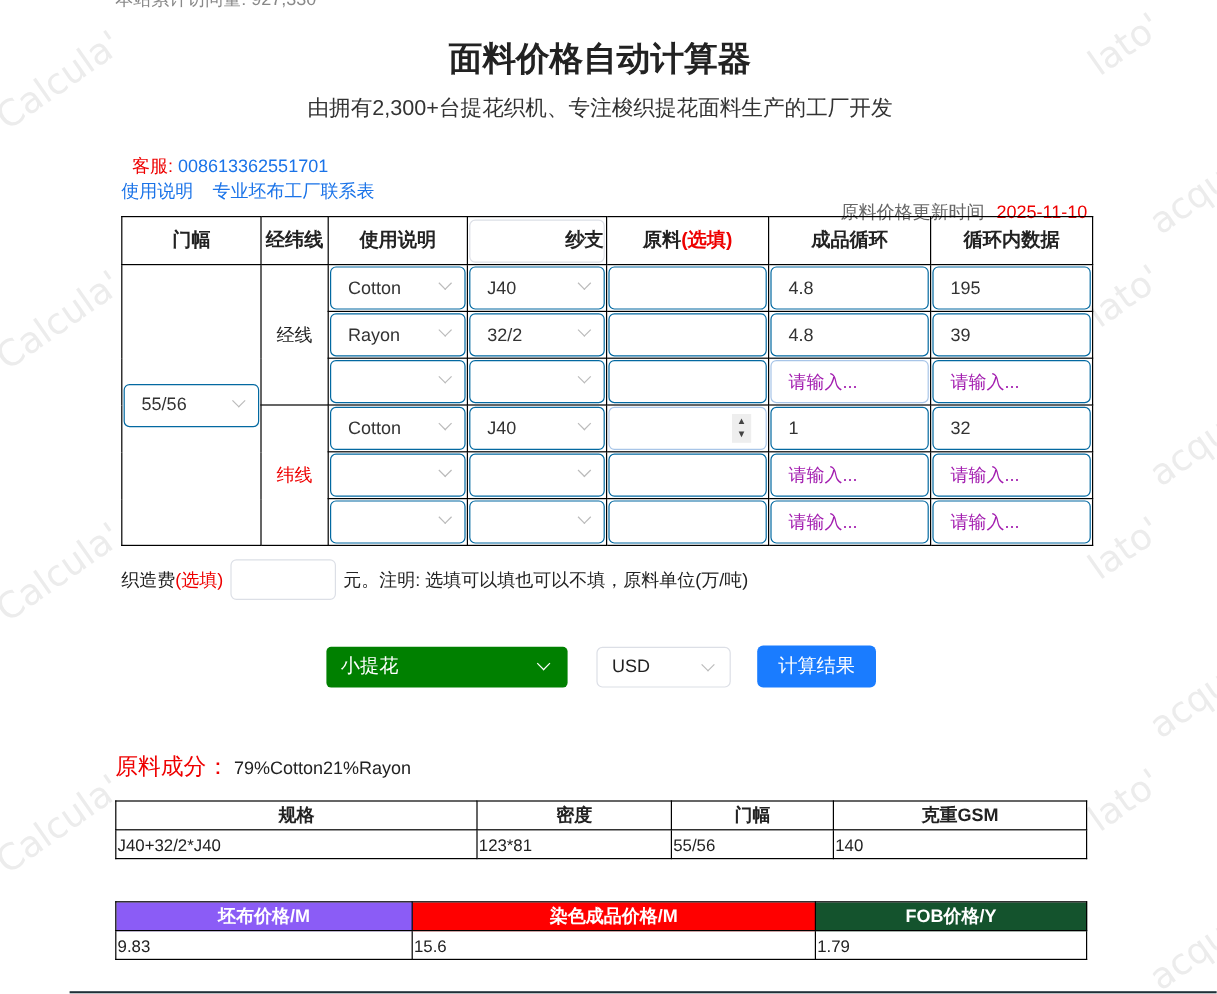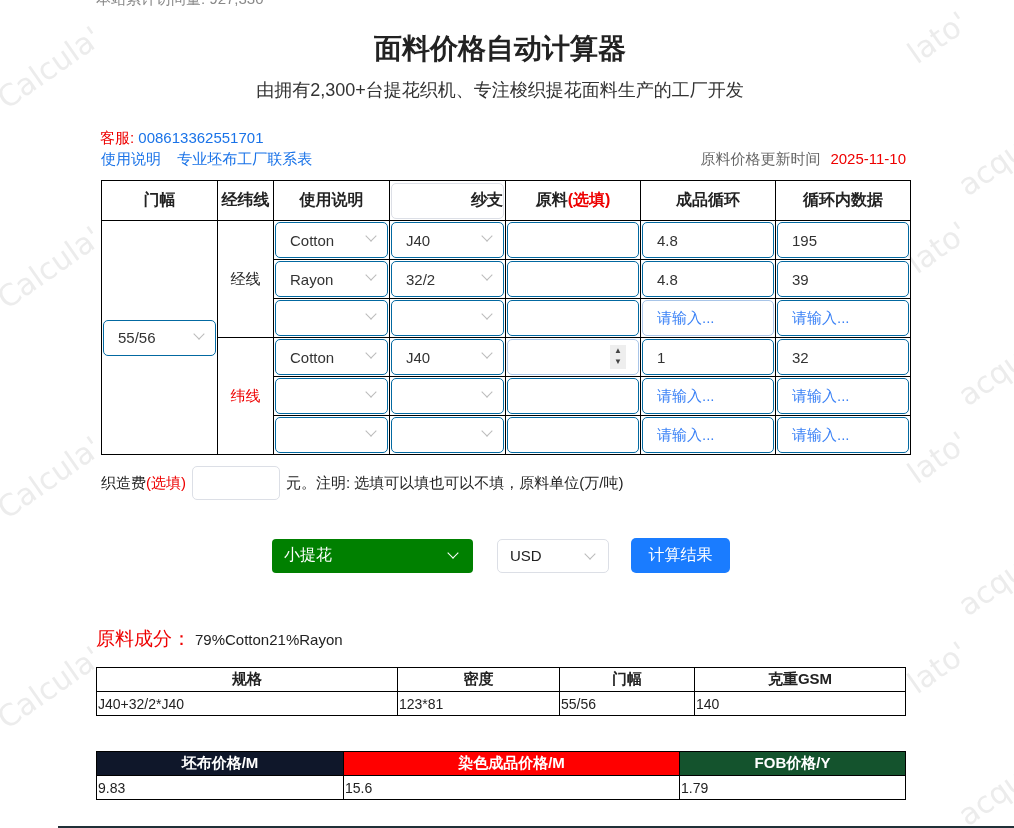--- a/index.html
+++ b/index.html
@@ -5,38 +5,38 @@
   html, body { margin: 0; padding: 0; }
   body {
     width: 1014px; height: 828px; overflow: hidden; position: relative;
     background: #fff; color: #222;
     font-family: "Liberation Sans", "DejaVu Sans", sans-serif;
   }
   .wm { position: absolute; color: #ececec; font-size: 30px; transform: rotate(-35deg); pointer-events: none; white-space: nowrap; font-family: "DejaVu Sans", sans-serif; }
   .visits { position: absolute; left: 96px; top: -10px; font-size: 15px; color: #888; }
   .title { position: absolute; left: 0; width: 1000px; top: 30px; text-align: center; font-size: 28px; font-weight: bold; color: #222; }
   .subtitle { position: absolute; left: 0; width: 1000px; top: 78px; text-align: center; font-size: 18px; color: #333; }
-  .service { position: absolute; left: 100px; top: 129px; font-size: 15px; text-align: right; }
+  .service { position: absolute; left: 110px; top: 129px; font-size: 15px; text-align: right; }
   .service .lbl { color: #e00; }
   .service .phone { color: #1a73e8; }
   .links { position: absolute; left: 101px; top: 150px; font-size: 15px; color: #1a73e8; }
   .links span { cursor: pointer; margin-right: 12px; }
-  .update { position: absolute; right: 108px; top: 150px; font-size: 15px; color: #666; }
+  .update { position: absolute; right: 108px; top: 168px; font-size: 15px; color: #666; }
   .update .date { color: #e00; margin-left: 10px; }
 
   table.main { position: absolute; left: 101px; top: 180px; border-collapse: collapse; }
   table.main td, table.main th { border: 1px solid #000; padding: 0; height: 38px; }
   table.main th { font-size: 16px; font-weight: bold; height: 39px; }
   .red { color: #e00; }
   .sel, .inp {
     box-sizing: border-box; height: 36px; margin: 1px; border: 1px solid #0369a1; border-radius: 5px;
     background: #fff; display: flex; align-items: center; padding: 0 14px; font-size: 15px; color: #333; position: relative;
   }
   .sel .chev { position: absolute; right: 12px; top: 9px; width: 7px; height: 7px; border-right: 1px solid #bbb; border-bottom: 1px solid #bbb; transform: rotate(45deg); }
-  .inp.ph { color: #3b82f6; }
+  .inp.ph { color: #a21caf; }
   .inp.focus { border-color: #a8c5e8; }
   .spin { position: absolute; right: 12px; top: 5px; width: 16px; height: 24px; background: #eee; font-size: 8px; line-height: 11px; text-align: center; color: #444; }
   .hdrsel { box-sizing: border-box; height: 36px; margin: 1px; border: 1px solid #dcdfe6; border-radius: 5px; display:flex; align-items:center; justify-content:flex-end; font-weight:bold; font-size:16px; position:relative; }
   .hdrsel .chev { position:absolute; right:16px; top:10px; width:7px; height:7px; border-right:1.5px solid #333; border-bottom:1.5px solid #333; transform:rotate(45deg); }
 
   .fee { position: absolute; left: 101px; top: 466px; font-size: 15px; display: flex; align-items: center; }
   .fee .box { width: 88px; height: 34px; border: 1px solid #dcdfe6; border-radius: 5px; margin: 0 6px; box-sizing: border-box; }
 
   .ctrls { position: absolute; top: 538px; left: 272px; display: flex; align-items: center; }
   .typesel { width: 201px; height: 34px; background: #008000; border-radius: 4px; color: #fff; font-size: 16px; display: flex; align-items: center; padding: 0 12px; box-sizing: border-box; position: relative; }
@@ -291,21 +291,21 @@
     <td>123*81</td>
     <td>55/56</td>
     <td>140</td>
   </tr>
 </tbody>
   </table>
 
 <table class="res price">
   <tbody>
       <tr>
-    <th style="width:244px;background:#0f172a">坯布价格/M</th>
+    <th style="width:244px;background:#8b5cf6">坯布价格/M</th>
     <th style="width:333px;background:#ff0000">染色成品价格/M</th>
     <th style="background:#14532d">FOB价格/Y</th>
   </tr>
   <tr>
     <td>9.83</td>
     <td>15.6</td>
     <td>1.79</td>
   </tr>
 </tbody>
   </table>

